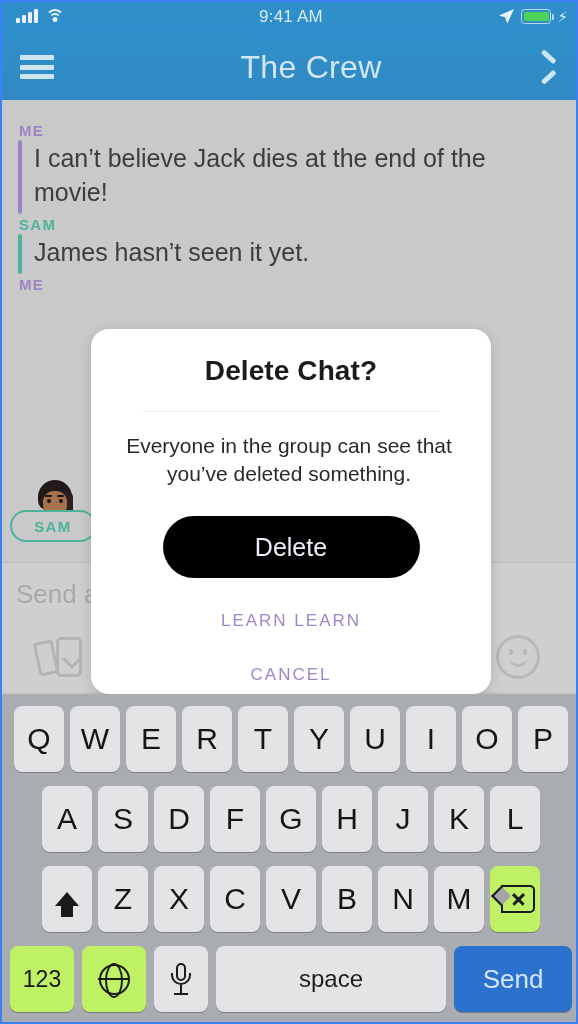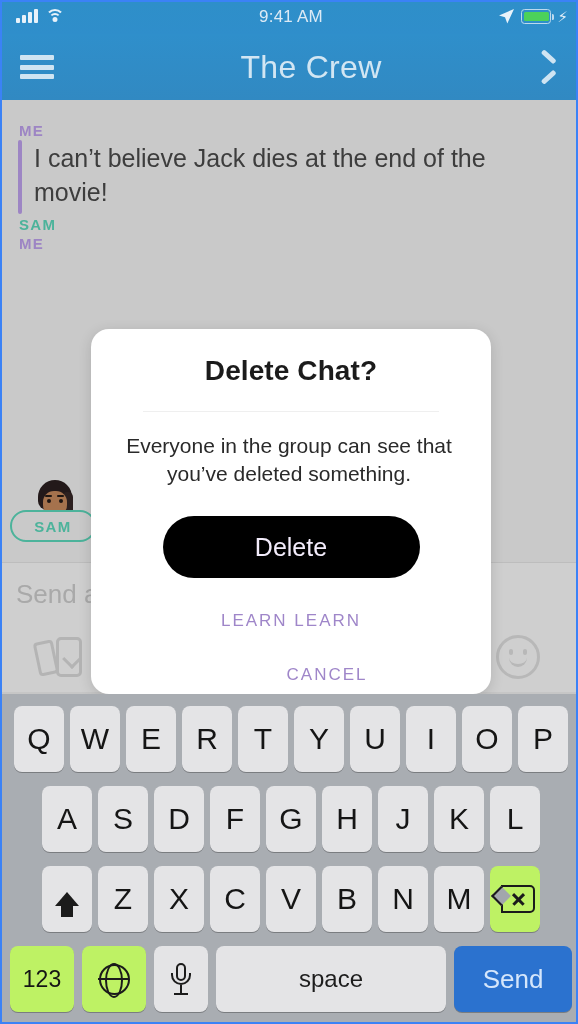--- a/index.html
+++ b/index.html
@@ -105,21 +105,21 @@
   #dialog .dprimary{
     display:block;margin:28px auto 0 auto;width:257px;height:62px;border:0;
     border-radius:31px;background:#000000;color:#f3ecfb;font-size:25px;
     font-family:inherit;cursor:pointer;
   }
   #dialog .dlink{
     display:block;width:100%;text-align:center;background:none;border:0;
     font-family:inherit;color:#9f86c9;cursor:pointer;letter-spacing:2px;
   }
   #dialog .dlink.learn{font-size:17px;margin-top:32px;}
-  #dialog .dlink.cancel{font-size:17px;margin-top:32px;margin-left:36px;}
+  #dialog .dlink.cancel{font-size:17px;margin-top:32px;}
 
   
   #keyboard{position:absolute;left:0;top:692px;width:578px;height:332px;background:#a9adb2;}
   .krow{display:flex;justify-content:center;align-items:center;}
   .krow.r1{padding:12px 2px 0 2px;gap:6px;}
   .krow.r2{padding:14px 2px 0 2px;gap:6px;}
   .krow.r3{padding:14px 6px 0 6px;gap:6px;}
   .krow.r4{padding:14px 8px 0 8px;gap:8px;}
   .key{
     background:#e4e4e6;border-radius:8px;height:66px;
@@ -200,20 +200,24 @@
     <div class="msg">
       <div class="who me">ME</div>
       <div class="bubble">
         <div class="rail me"></div>
         <div class="mtext">I can’t believe Jack dies at the end of the movie!</div>
       </div>
     </div>
 
     <div class="msg">
       <div class="who sam">SAM</div>
+      <div class="bubble">
+        <div class="rail sam"></div>
+        <div class="mtext">James hasn’t seen it yet.</div>
+      </div>
     </div>
 
     <div class="msg">
       <div class="who me">ME</div>
       <div class="bubble">
         <div class="rail me"></div>
       </div>
     </div>
 
   </div>

